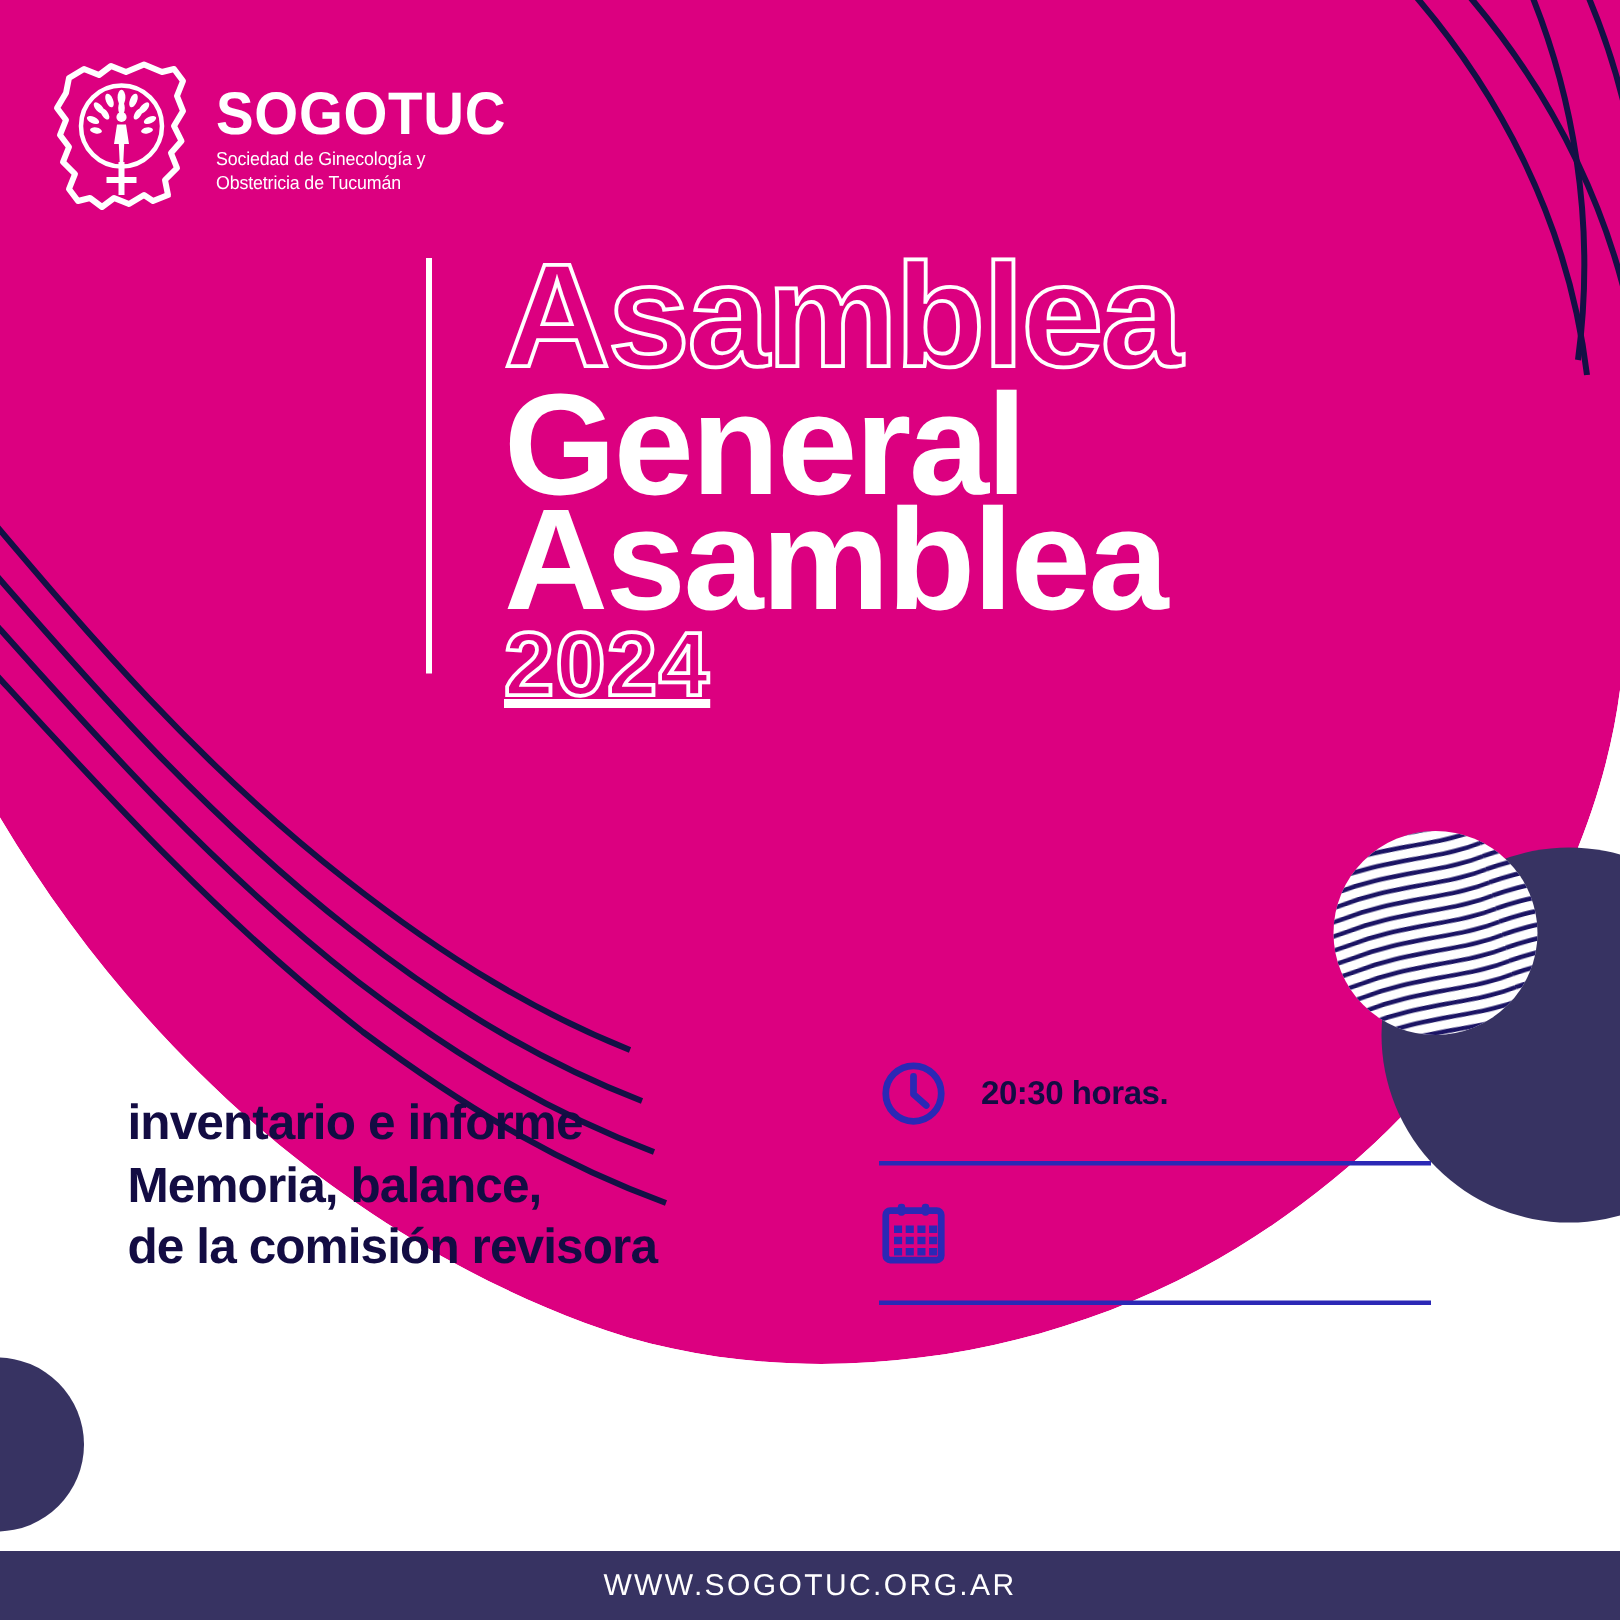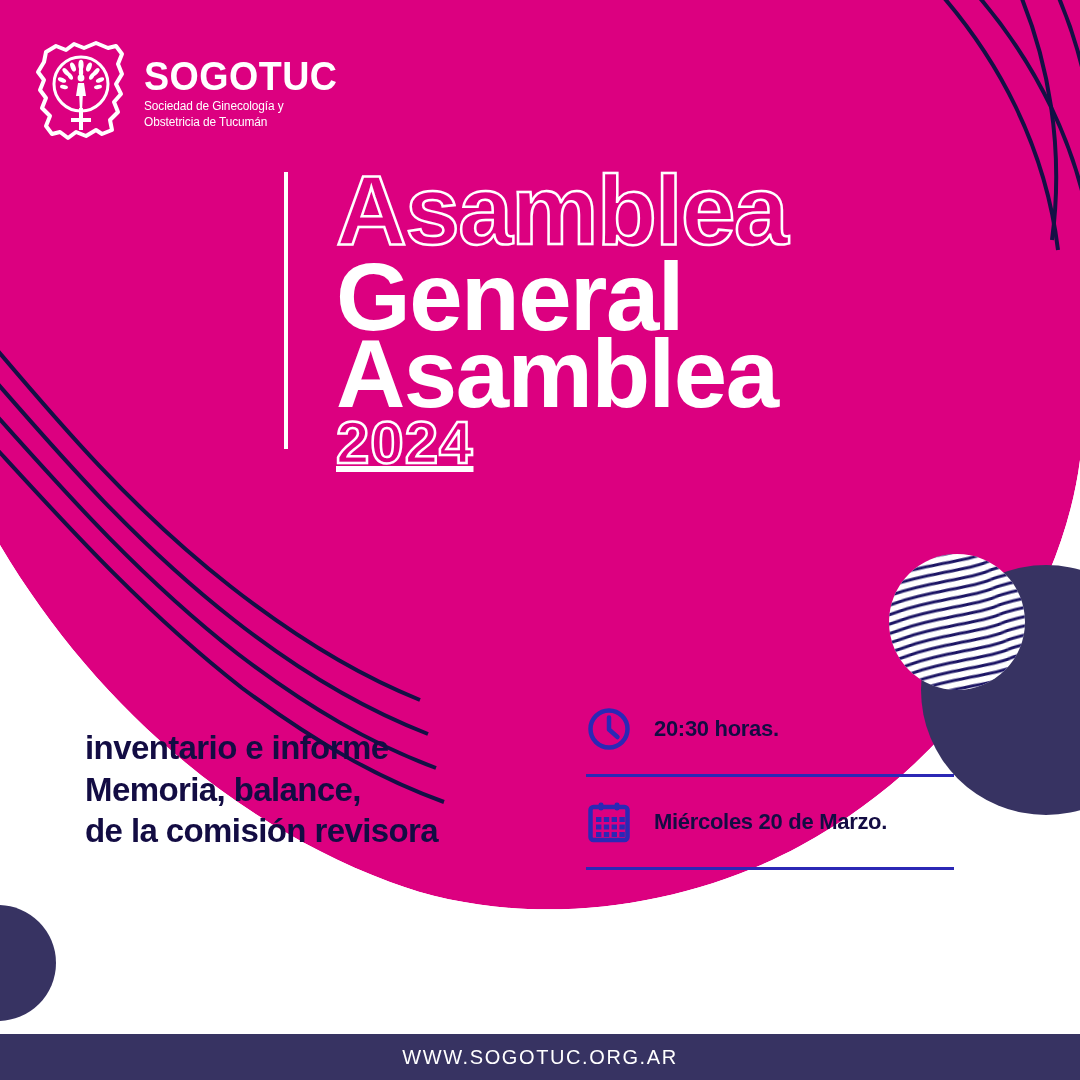--- a/index.html
+++ b/index.html
@@ -342,21 +342,20 @@
             <rect x="17.8" y="25.5" width="5.4" height="5"></rect>
             <rect x="25.6" y="25.5" width="5.4" height="5"></rect>
             <rect x="33.4" y="25.5" width="5.4" height="5"></rect>
             <rect x="10" y="33" width="5.4" height="5"></rect>
             <rect x="17.8" y="33" width="5.4" height="5"></rect>
             <rect x="25.6" y="33" width="5.4" height="5"></rect>
             <rect x="33.4" y="33" width="5.4" height="5"></rect>
           </g>
         </svg>
       </span>
-      <span class="info-text">Miércoles 20 de Marzo.</span>
     </div>
 
     <div class="info-divider"></div>
 
 
   </div>
 
   <div id="footer-bar">
     <span id="footer-url">WWW.SOGOTUC.ORG.AR</span>
   </div>

